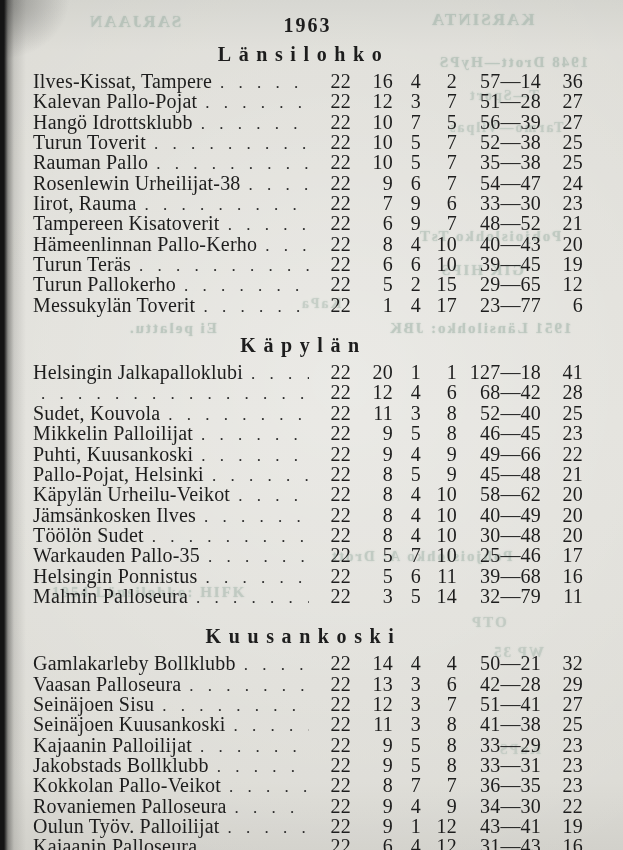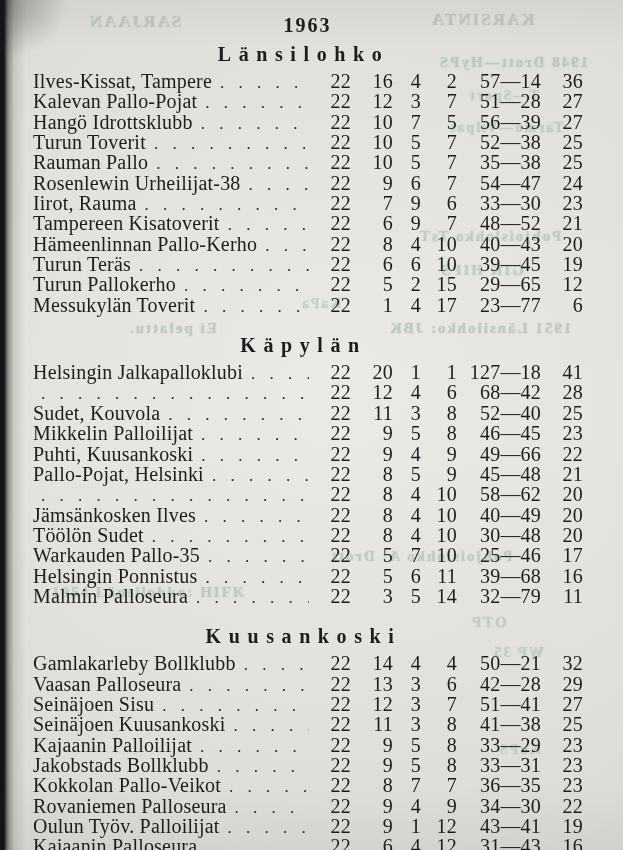--- a/index.html
+++ b/index.html
@@ -305,20 +305,21 @@
     <span class="leader"></span>
     <span class="col c-games">22</span>
     <span class="col c-wins">8</span>
     <span class="col c-draws">5</span>
     <span class="col c-losses">9</span>
     <span class="col c-goals">45—48</span>
     <span class="col c-points">21</span>
   </div>
 
   <div class="trow">
+    <span class="team">Käpylän Urheilu-Veikot</span>
     <span class="leader"></span>
     <span class="col c-games">22</span>
     <span class="col c-wins">8</span>
     <span class="col c-draws">4</span>
     <span class="col c-losses">10</span>
     <span class="col c-goals">58—62</span>
     <span class="col c-points">20</span>
   </div>
 
   <div class="trow">

